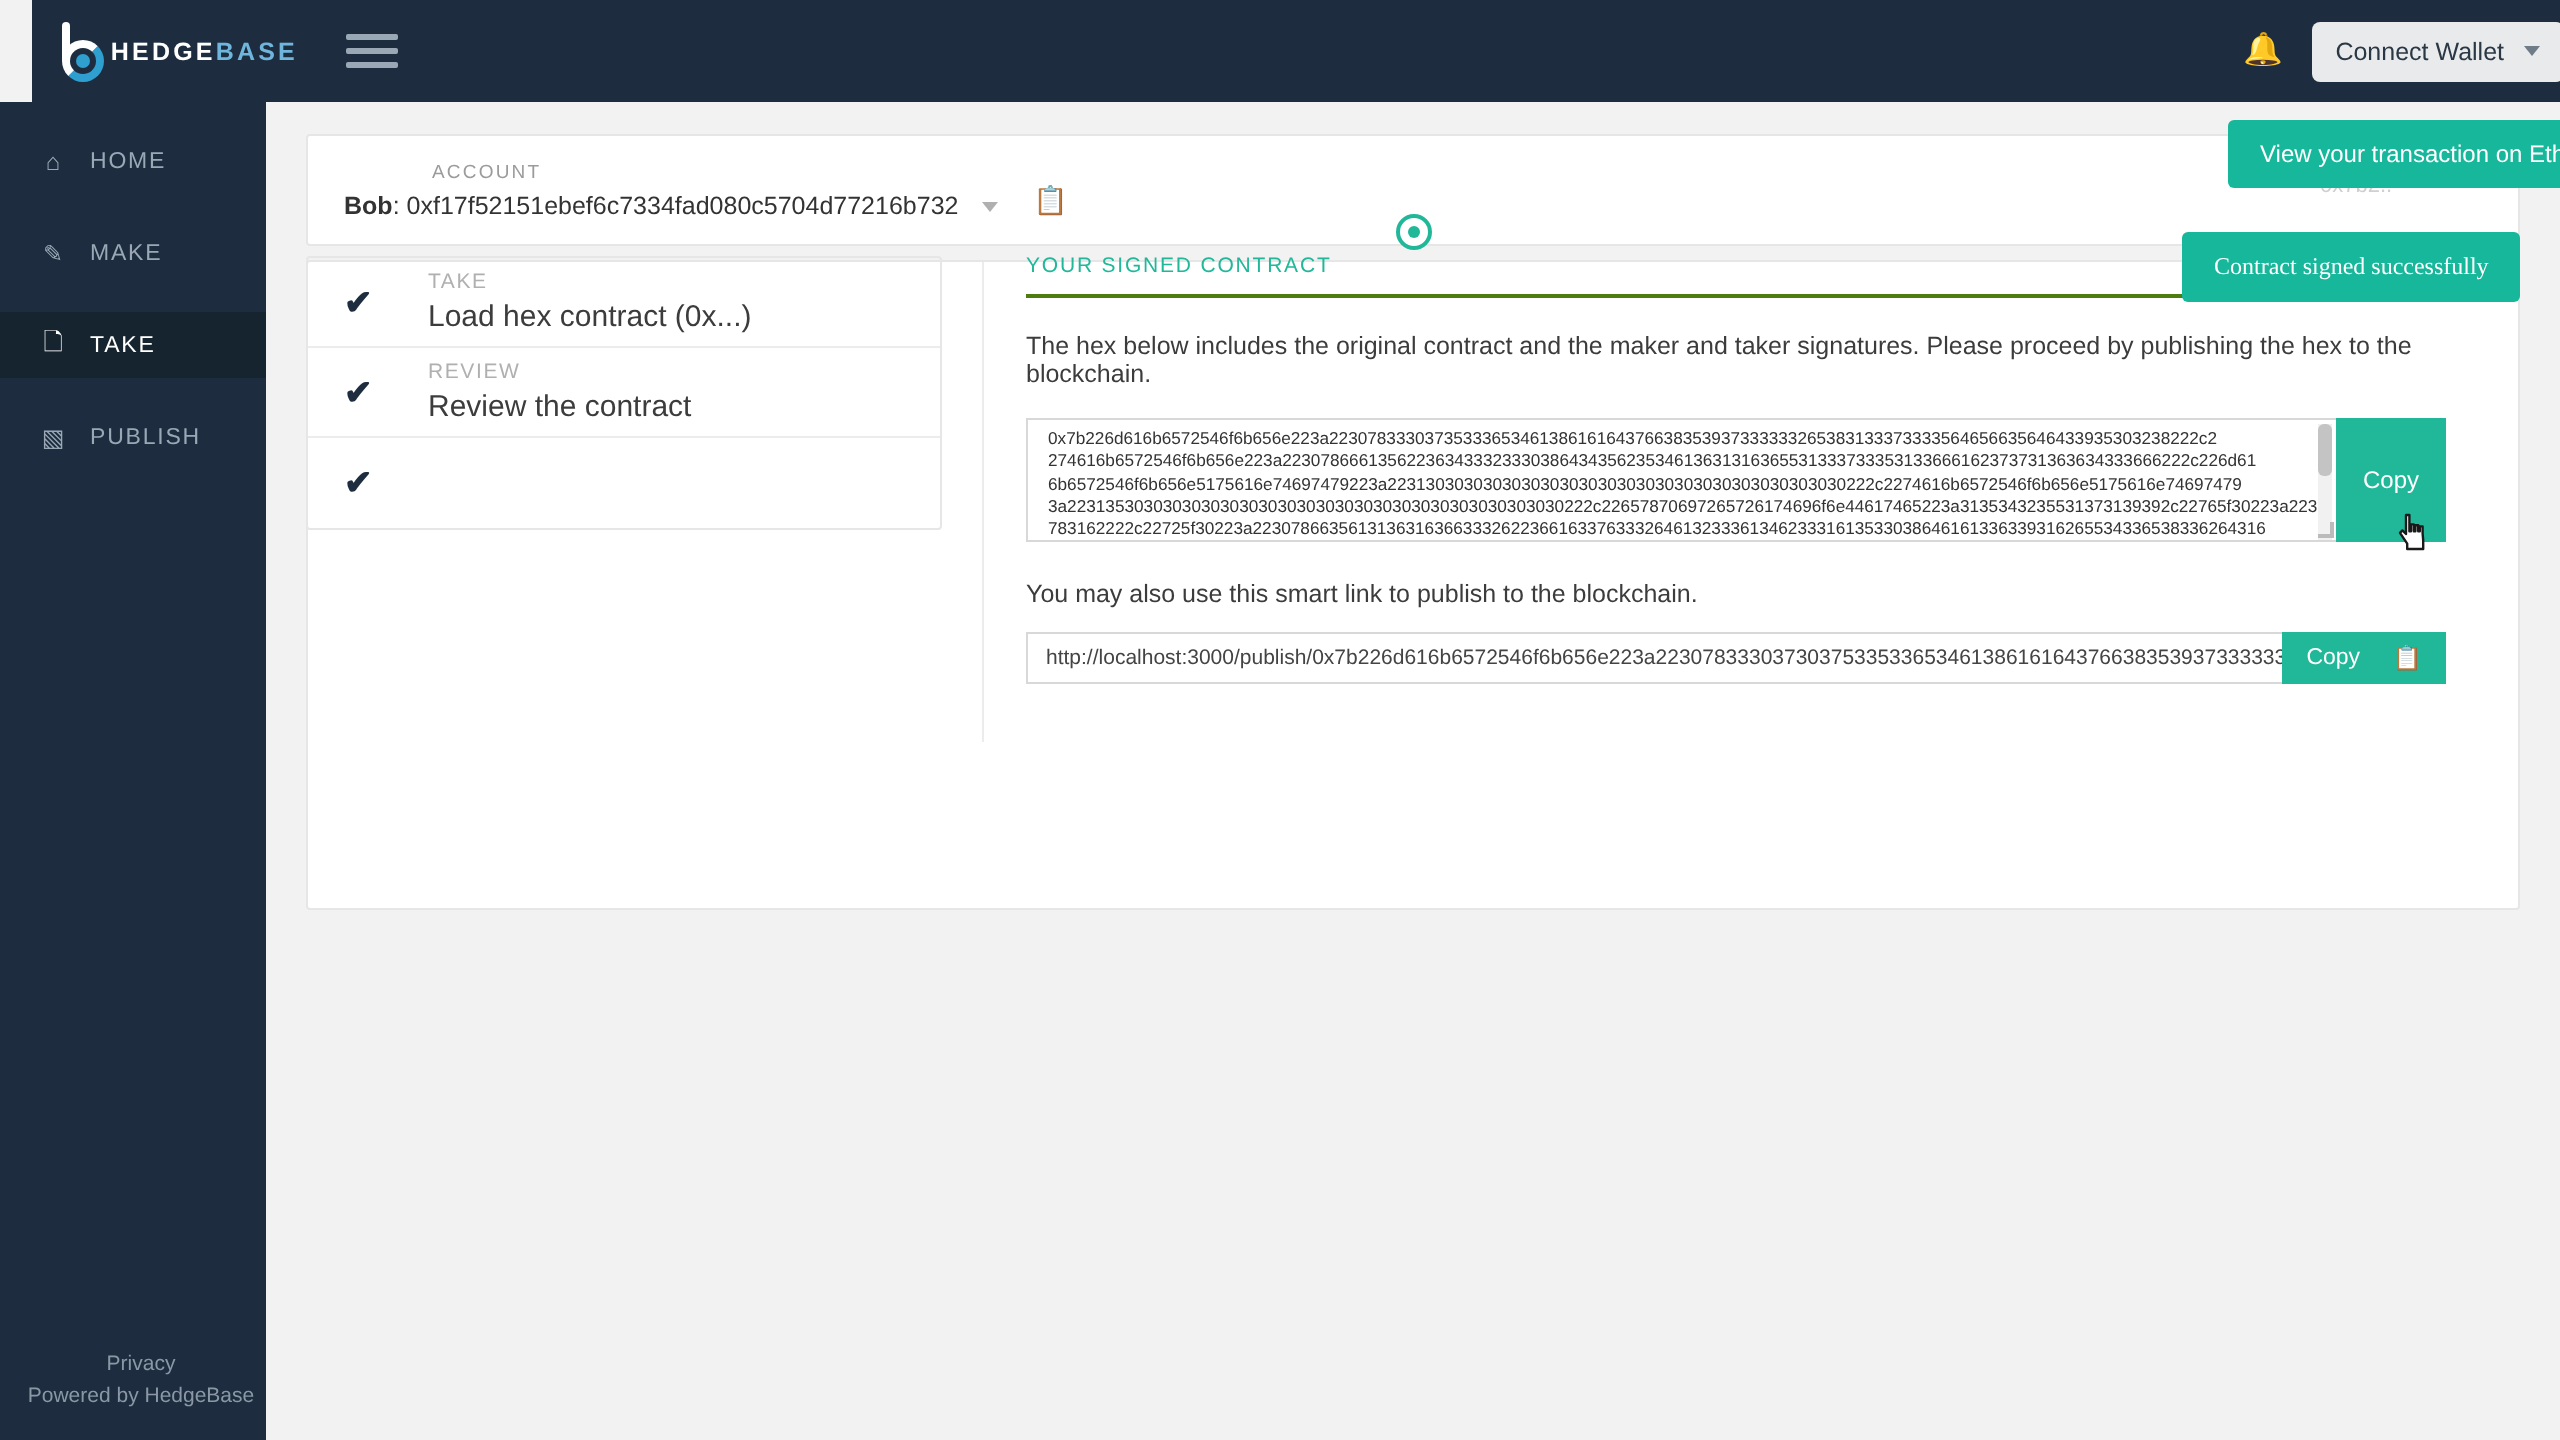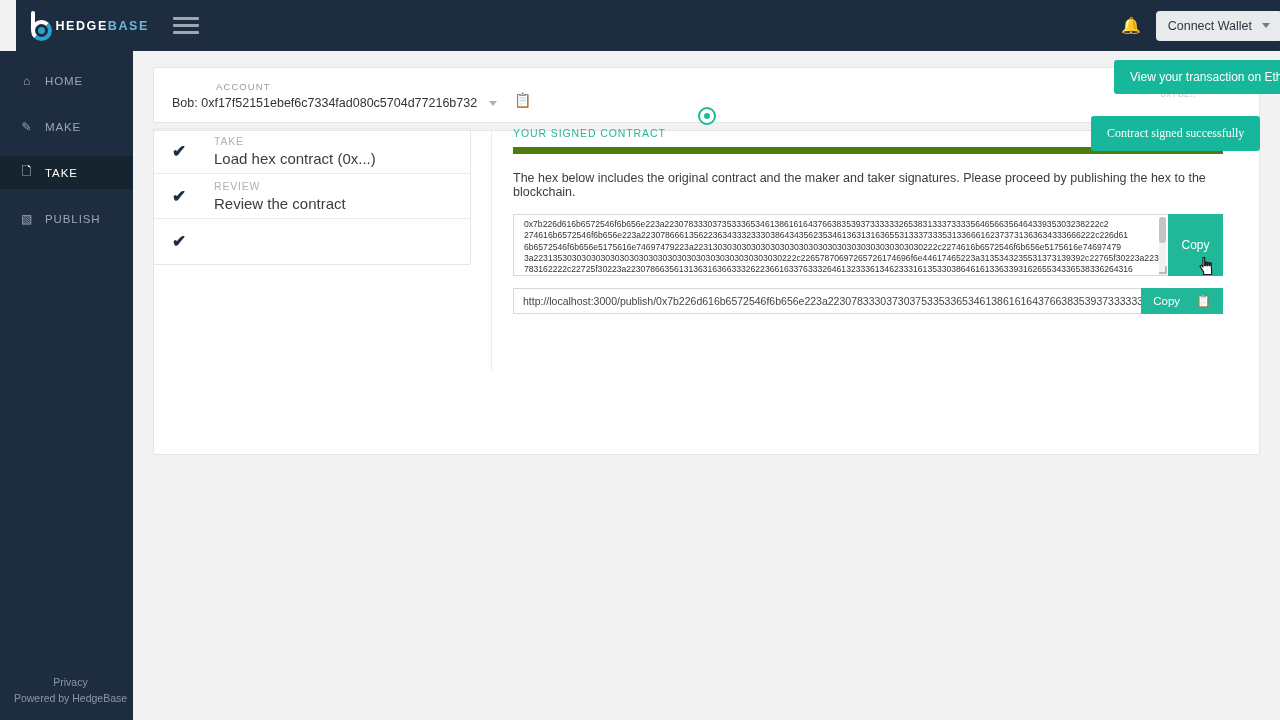--- a/index.html
+++ b/index.html
@@ -70,21 +70,21 @@
   
   .main { position: absolute; top: 51px; left: 133px; width: 1147px; height: 669px; background: #f2f2f2; }
 
   .account-card {
     position: absolute; top: 16px; left: 20px; width: 1107px; height: 56px;
     background: #ffffff; border: 1px solid #e6e6e6; border-radius: 2px;
     display: flex; align-items: center; padding: 0 18px;
   }
   .acct-label { color: #9b9b9b; font-size: 9.5px; letter-spacing: 1.1px; margin-left: 44px; }
   .acct-value { font-size: 12.5px; color: #333; margin-top: 4px; }
-  .acct-value b { font-weight: normal; }
+  .acct-value b { font-weight: bold; }
   .acct-caret { display: inline-block; margin-left: 8px; width: 0; height: 0;
     border-left: 4px solid transparent; border-right: 4px solid transparent; border-top: 5px solid #b0b0b0;
     vertical-align: middle; }
   .copy-icn { margin-left: 18px; margin-top: 10px; color: #9b9b9b; font-size: 14px; cursor: pointer; }
 
   .target-badge {
     position: absolute; top: 56px; left: 565px; width: 18px; height: 18px;
     border-radius: 50%; border: 2px solid #21b899; background: #ffffff;
     display: flex; align-items: center; justify-content: center; z-index: 6;
   }
@@ -100,21 +100,21 @@
   .step { display: flex; align-items: center; height: 45px; padding-left: 18px; border-bottom: 1px solid #ececec; }
   .step:last-child { border-bottom: none; }
   .step-check { width: 42px; font-size: 17px; color: #1d2d3f; font-weight: bold; }
   .step-title { color: #b0b0b0; font-size: 10.5px; letter-spacing: .8px; }
   .step-desc { color: #3c3c3c; font-size: 15px; margin-top: 3px; }
 
   .divider-v { position: absolute; top: 80px; left: 358px; width: 1px; height: 240px; background: #ececec; }
 
   
   .rc { position: absolute; top: 76px; left: 380px; width: 710px; }
-  .rc-head { color: #21b899; font-size: 10.5px; letter-spacing: .9px; padding-bottom: 8px; border-bottom: 7px solid #4d7c0f; }
+  .rc-head { color: #21b899; font-size: 10.5px; letter-spacing: .9px; padding-bottom: 8px; border-bottom: 2px solid #4d7c0f; }
   .rc-sub { font-size: 12.5px; color: #3c3c3c; margin-top: 17px; }
 
   .hexrow { display: flex; margin-top: 15px; align-items: flex-end; }
   .hexbox {
     width: 655px; height: 62px; border: 1px solid #d8d8d8; border-right: none;
     background: #ffffff; overflow: hidden; position: relative;
     font-family: "Liberation Sans", sans-serif;
   }
   .hexbox pre {
     font-family: "Liberation Sans", sans-serif; font-size: 8.6px; line-height: 11.3px;
@@ -266,20 +266,21 @@
 6b6572546f6b656e5175616e74697479223a223130303030303030303030303030303030303030303030222c2274616b6572546f6b656e5175616e74697479
 3a2231353030303030303030303030303030303030303030303030222c22657870697265726174696f6e44617465223a3135343235531373139392c22765f30223a2230
 783162222c22725f30223a2230786635613136316366333262236616337633326461323336134623331613533038646161336339316265534336538336264316</pre>
           <div class="hex-scroll"></div>
           <div class="hex-thumb"></div>
           <div class="hex-resize"></div>
         </div>
         <button class="copy-tall">Copy</button>
       </div>
 
+      <div class="rc-sub2">You may also use this smart link to publish to the blockchain.</div>
 
       <div class="linkrow">
         <input class="linkinput" readonly="" value="http://localhost:3000/publish/0x7b226d616b6572546f6b656e223a22307833303730375335336534613861616437663835393733333333265383133373333353" style="">
         <button class="copy-wide">
           <span>Copy</span>
           <span class="cic">📋</span>
         </button>
       </div>
 
     </div>

